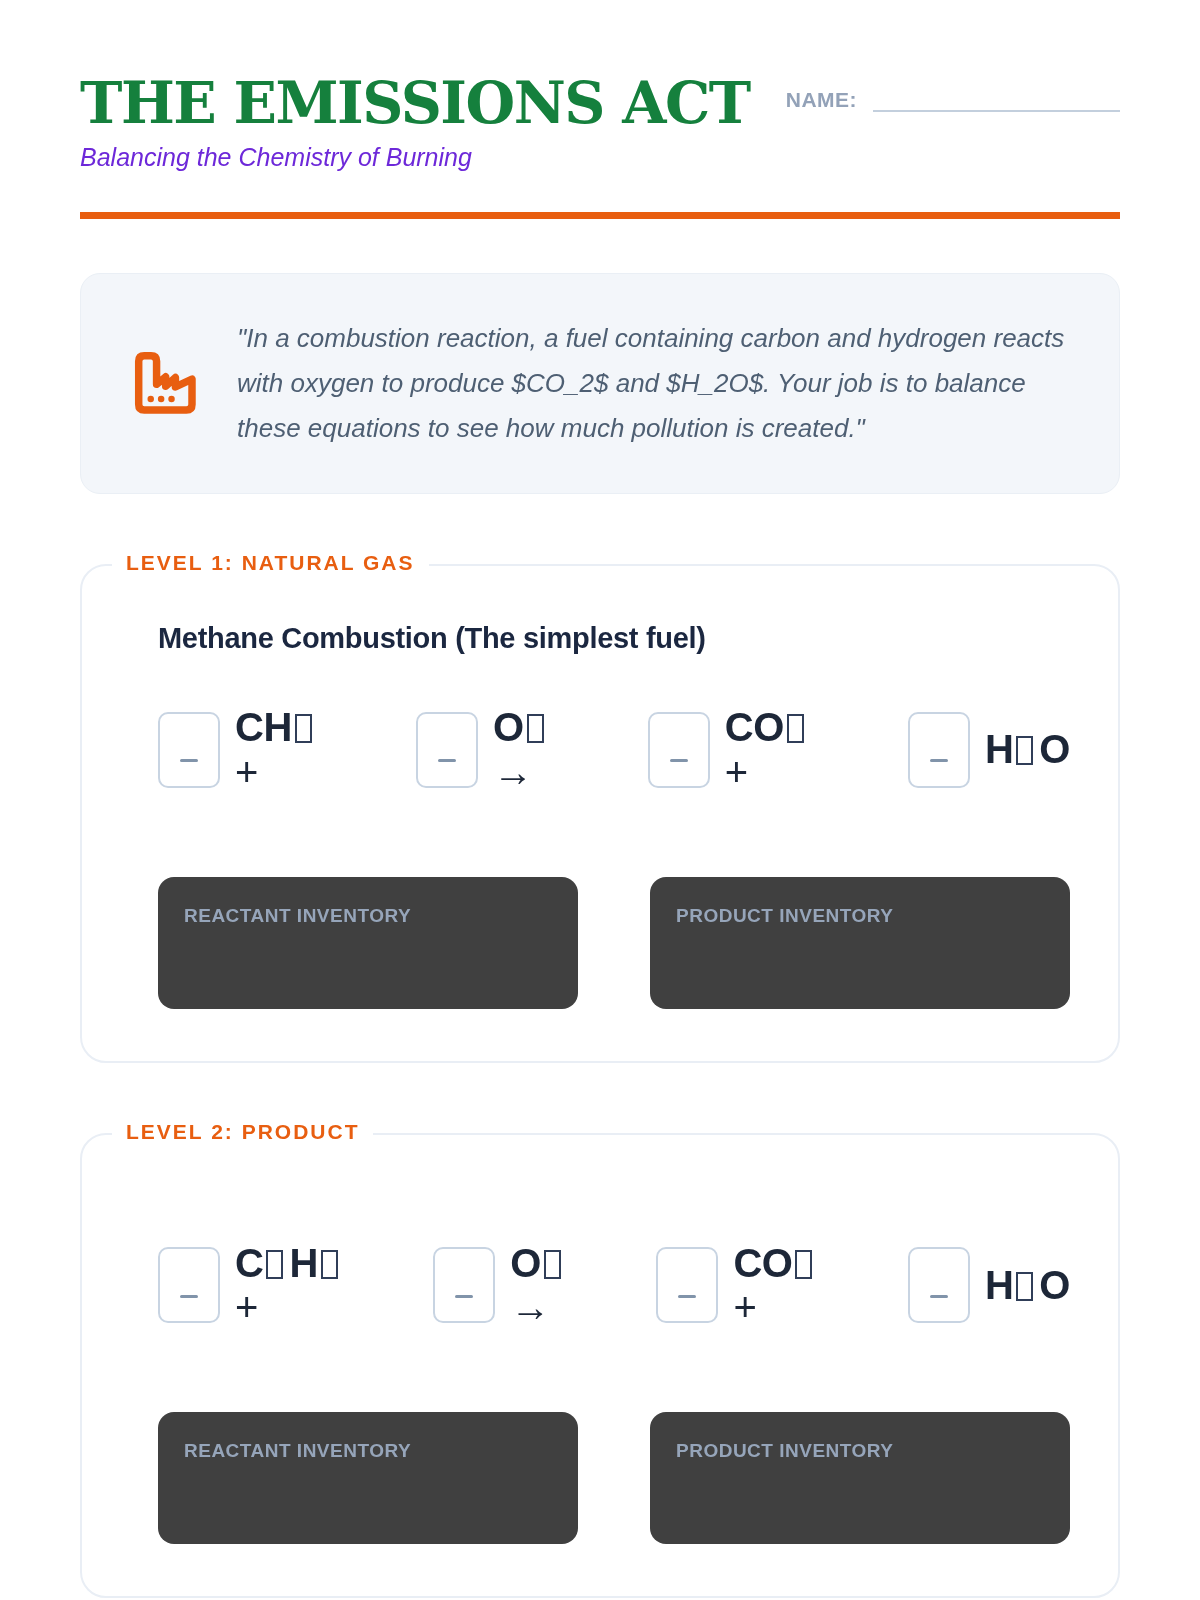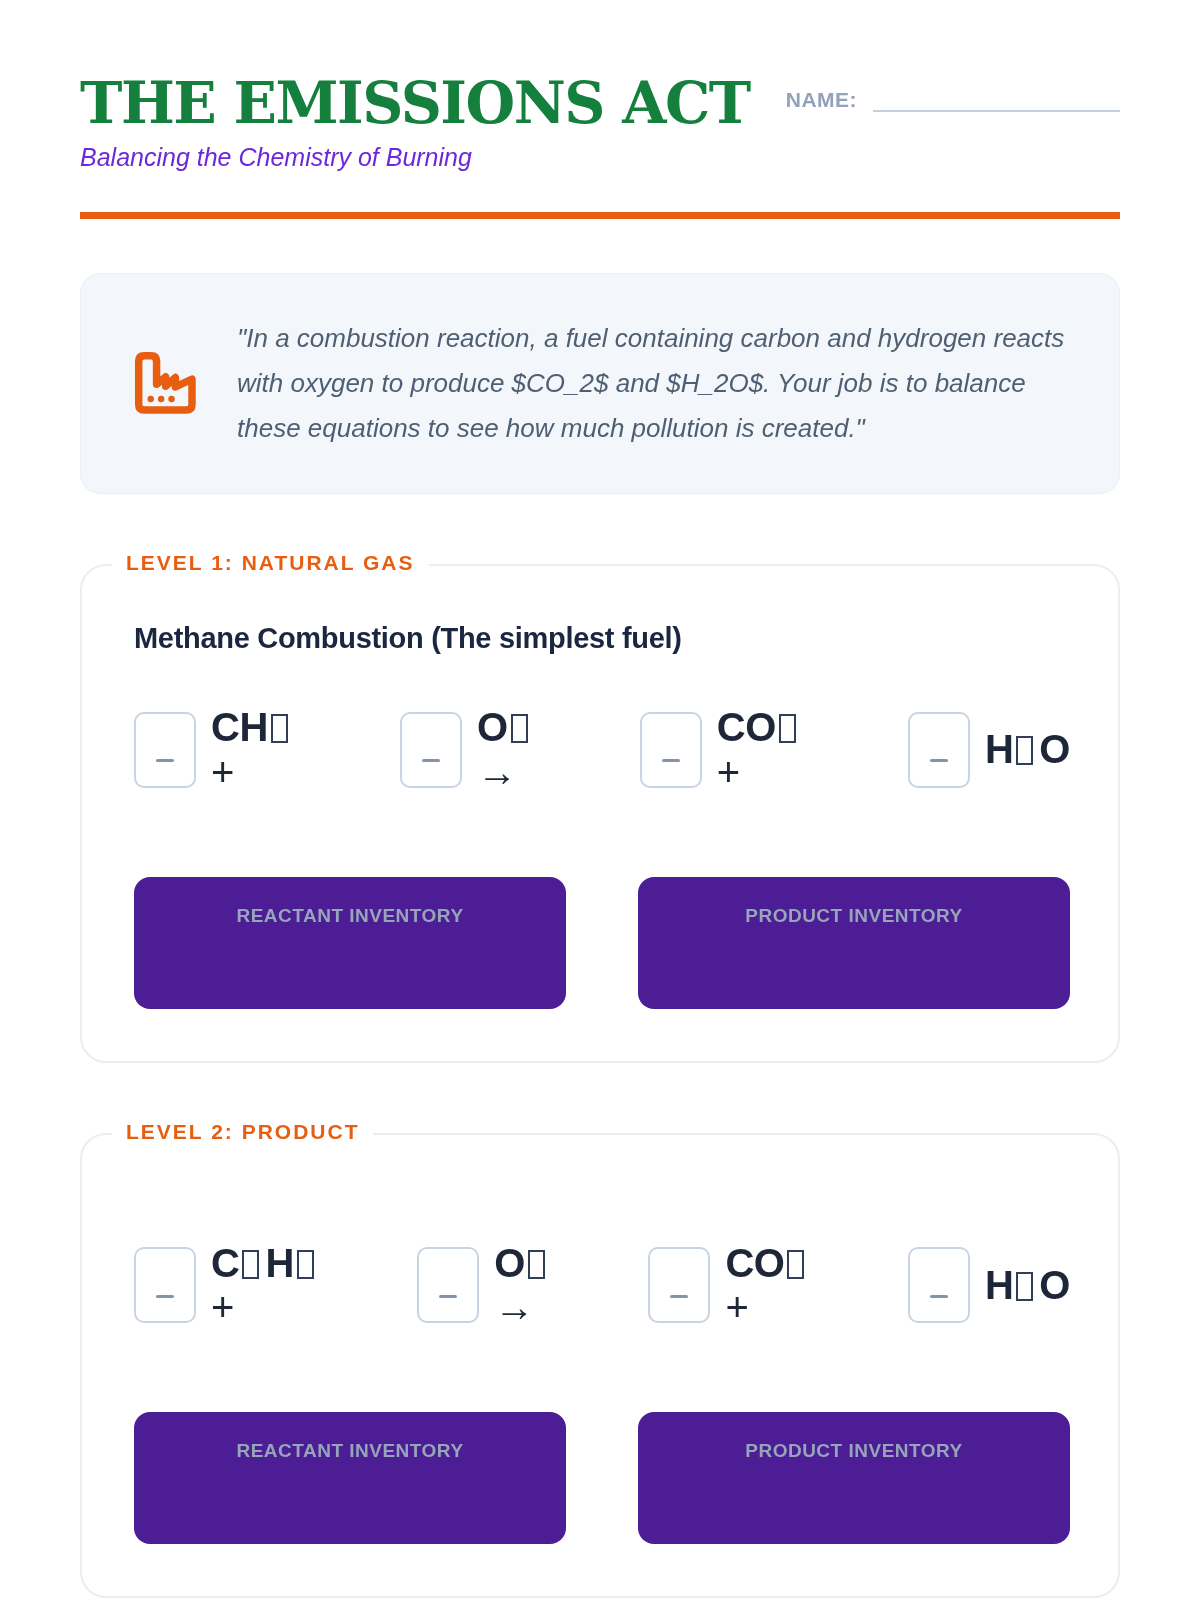--- a/index.html
+++ b/index.html
@@ -62,21 +62,21 @@
     padding: 0 14px;
     font-size: 21px;
     font-weight: 700;
     letter-spacing: 2px;
     color: #e85e10;
     white-space: nowrap;
   }
   .level-card {
     border: 2px solid #e9eef5;
     border-radius: 26px;
-    padding: 56px 48px 52px 52px;
+    padding: 56px 48px 52px 76px;
     background: #ffffff;
   }
   .level-heading {
     font-size: 29px;
     font-weight: 700;
     color: #1b2740;
     letter-spacing: -0.3px;
   }
 
   
@@ -111,24 +111,23 @@
     border: 2px solid #303e58;
     margin: 0 6px 0 3px;
     vertical-align: -2px;
   }
 
   
   .inventories { margin-top: 82px; display: flex; gap: 72px; }
   .inventory-panel {
     flex: 1;
     height: 132px;
-    background: #4c1d95;
+    background: #404040;
     border-radius: 16px;
     padding: 28px 26px;
-    text-align: center;
   }
   .inventory-label {
     font-size: 19px;
     font-weight: 700;
     letter-spacing: 0.5px;
     color: #96a5ba;
   }
 </style>
 </head>
 <body>

